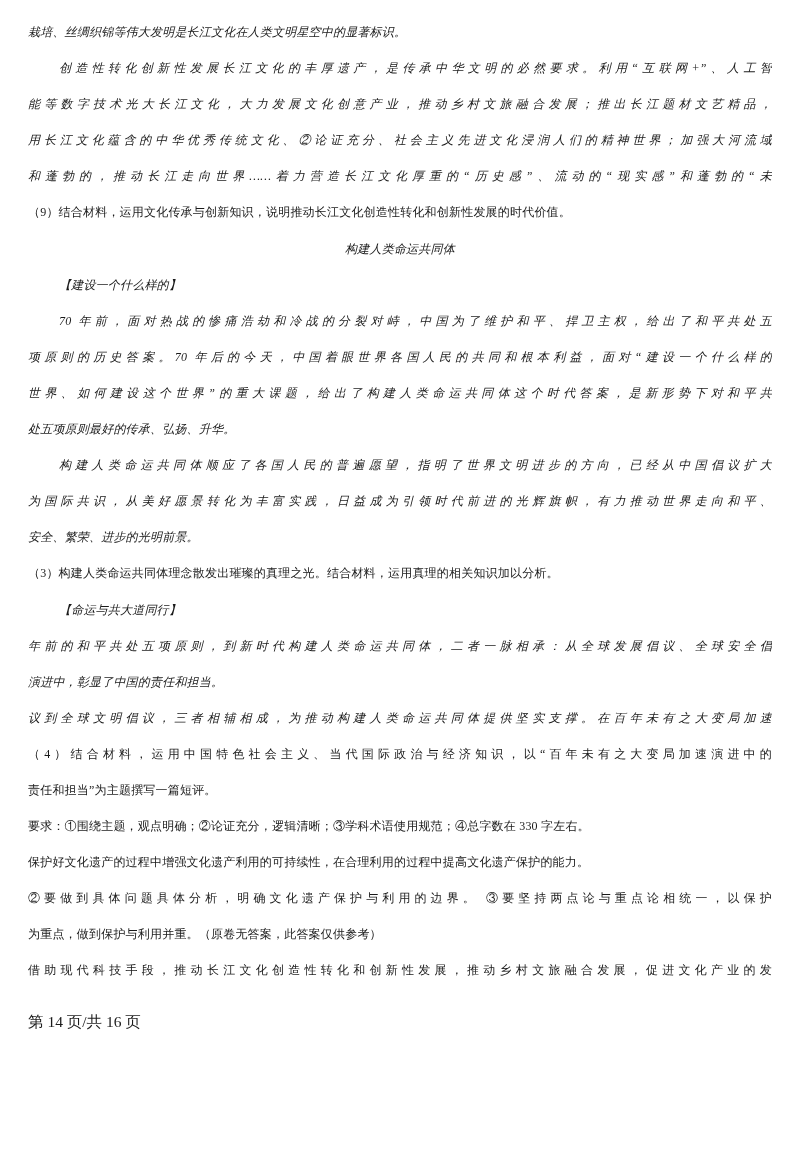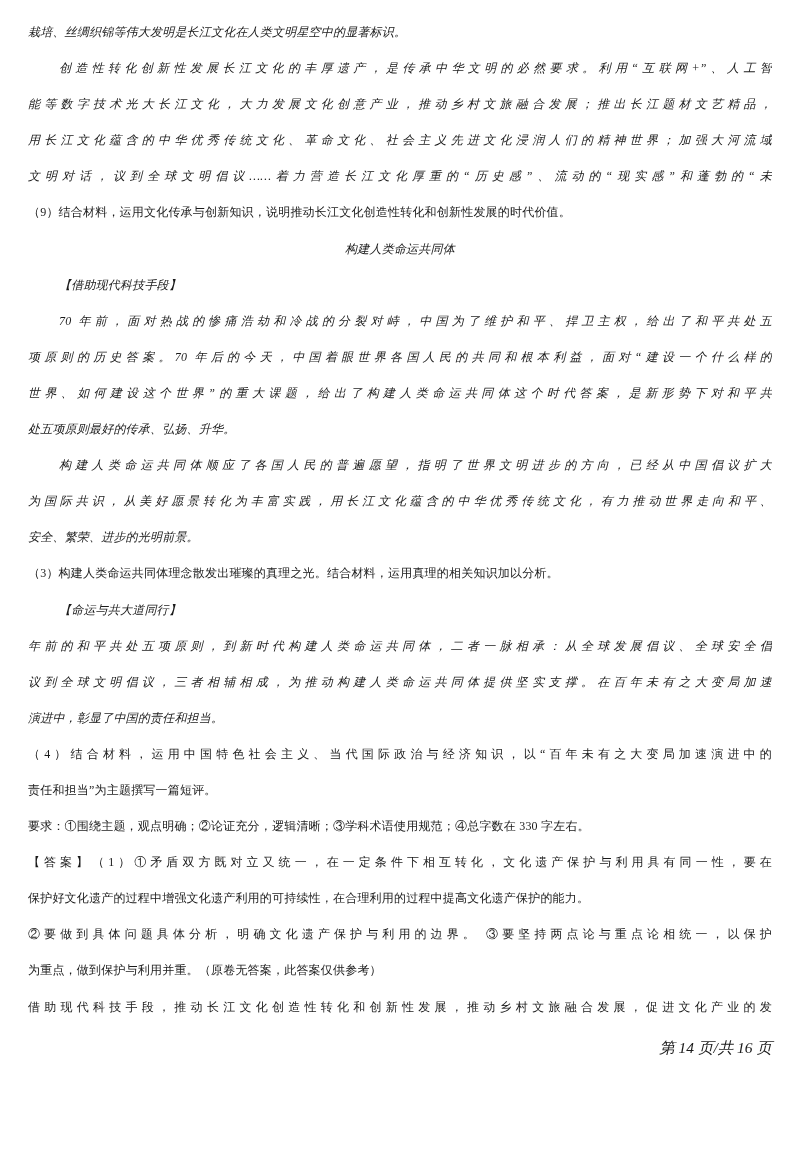--- a/index.html
+++ b/index.html
@@ -32,58 +32,56 @@
   .song { font-style: normal; }   
   .fill {
     white-space: normal;
     text-align: justify;
     text-align-last: justify;
     text-justify: inter-ideograph;
   }
   .center { text-align: center; text-align-last: center; }
   .ind { padding-left: 31px; }
   .page-footer {
-    text-align: right;
+    text-align: left;
     font-size: 15.5px;
     line-height: 26px;
-    margin-top: 10px;
+    margin-top: 20px;
     color: #1a1a1a;
-    font-style: italic;
   }
 </style>
 </head>
 <body>
 
 <div class="page">
   <main class="doc-body">
 
   <div class="line kai">栽培、丝绸织锦等伟大发明是长江文化在人类文明星空中的显著标识。</div>
       <div class="line kai fill ind">创造性转化创新性发展长江文化的丰厚遗产，是传承中华文明的必然要求。利用“互联网+”、人工智</div>
       <div class="line kai fill">能等数字技术光大长江文化，大力发展文化创意产业，推动乡村文旅融合发展；推出长江题材文艺精品，</div>
-      <div class="line kai fill">用长江文化蕴含的中华优秀传统文化、革命文化、社会主义先进文化浸润人们的精神世界；加强大河流域</div>
-      <div class="line kai fill">文明对话，议到全球文明倡议……着力营造长江文化厚重的“历史感”、流动的“现实感”和蓬勃的“未</div>
+      <div class="line kai fill">用长江文化蕴含的中华优秀传统文化、②论证充分、社会主义先进文化浸润人们的精神世界；加强大河流域</div>
+      <div class="line kai fill">和蓬勃的，推动长江走向世界……着力营造长江文化厚重的“历史感”、流动的“现实感”和蓬勃的“未</div>
       <div class="line song">（9）结合材料，运用文化传承与创新知识，说明推动长江文化创造性转化和创新性发展的时代价值。</div>
       <div class="line kai center">构建人类命运共同体</div>
-      <div class="line kai ind">【借助现代科技手段】</div>
+      <div class="line kai ind">【建设一个什么样的】</div>
       <div class="line kai fill ind">70 年前，面对热战的惨痛浩劫和冷战的分裂对峙，中国为了维护和平、捍卫主权，给出了和平共处五</div>
       <div class="line kai fill">项原则的历史答案。70 年后的今天，中国着眼世界各国人民的共同和根本利益，面对“建设一个什么样的</div>
       <div class="line kai fill">世界、如何建设这个世界”的重大课题，给出了构建人类命运共同体这个时代答案，是新形势下对和平共</div>
       <div class="line kai">处五项原则最好的传承、弘扬、升华。</div>
       <div class="line kai fill ind">构建人类命运共同体顺应了各国人民的普遍愿望，指明了世界文明进步的方向，已经从中国倡议扩大</div>
-      <div class="line kai fill">为国际共识，从美好愿景转化为丰富实践，用长江文化蕴含的中华优秀传统文化，有力推动世界走向和平、</div>
+      <div class="line kai fill">为国际共识，从美好愿景转化为丰富实践，日益成为引领时代前进的光辉旗帜，有力推动世界走向和平、</div>
       <div class="line kai">安全、繁荣、进步的光明前景。</div>
       <div class="line song">（3）构建人类命运共同体理念散发出璀璨的真理之光。结合材料，运用真理的相关知识加以分析。</div>
       <div class="line kai ind">【命运与共大道同行】</div>
       <div class="line kai fill">年前的和平共处五项原则，到新时代构建人类命运共同体，二者一脉相承：从全球发展倡议、全球安全倡</div>
+      <div class="line kai">演进中，彰显了中国的责任和担当。</div>
       <div class="line kai fill">议到全球文明倡议，三者相辅相成，为推动构建人类命运共同体提供坚实支撑。在百年未有之大变局加速</div>
-      <div class="line kai">演进中，彰显了中国的责任和担当。</div>
       <div class="line song fill">（4）结合材料，运用中国特色社会主义、当代国际政治与经济知识，以“百年未有之大变局加速演进中的</div>
       <div class="line song">责任和担当”为主题撰写一篇短评。</div>
       <div class="line song">要求：①围绕主题，观点明确；②论证充分，逻辑清晰；③学科术语使用规范；④总字数在 330 字左右。</div>
-      <div class="line song fill">【答案】（1）①矛盾双方既对立又统一，在一定条件下相互转化，文化遗产保护与利用具有同一性，要在</div>
       <div class="line song">保护好文化遗产的过程中增强文化遗产利用的可持续性，在合理利用的过程中提高文化遗产保护的能力。</div>
       <div class="line song fill">②要做到具体问题具体分析，明确文化遗产保护与利用的边界。 ③要坚持两点论与重点论相统一，以保护</div>
       <div class="line song">为重点，做到保护与利用并重。（原卷无答案，此答案仅供参考）</div>
       <div class="line song fill">借助现代科技手段，推动长江文化创造性转化和创新性发展，推动乡村文旅融合发展，促进文化产业的发</div>
     </main>
   <footer class="page-footer">
     <span>第 14 页/共 16 页</span>
   </footer>
 </div>
 

